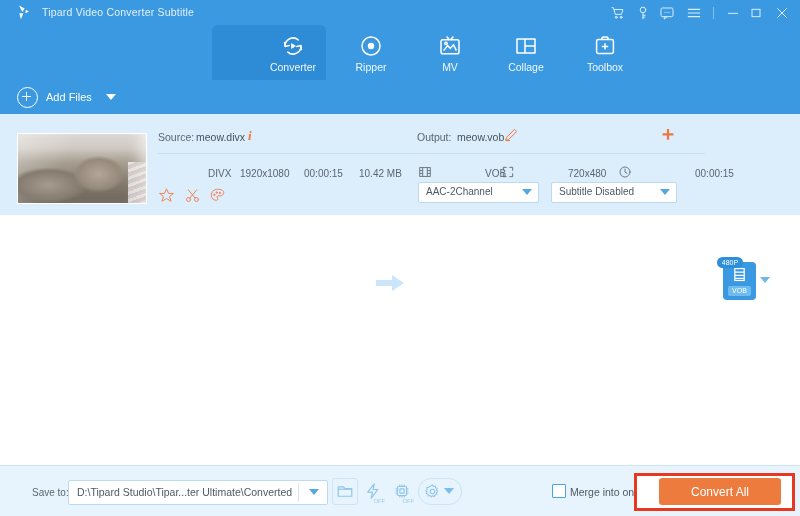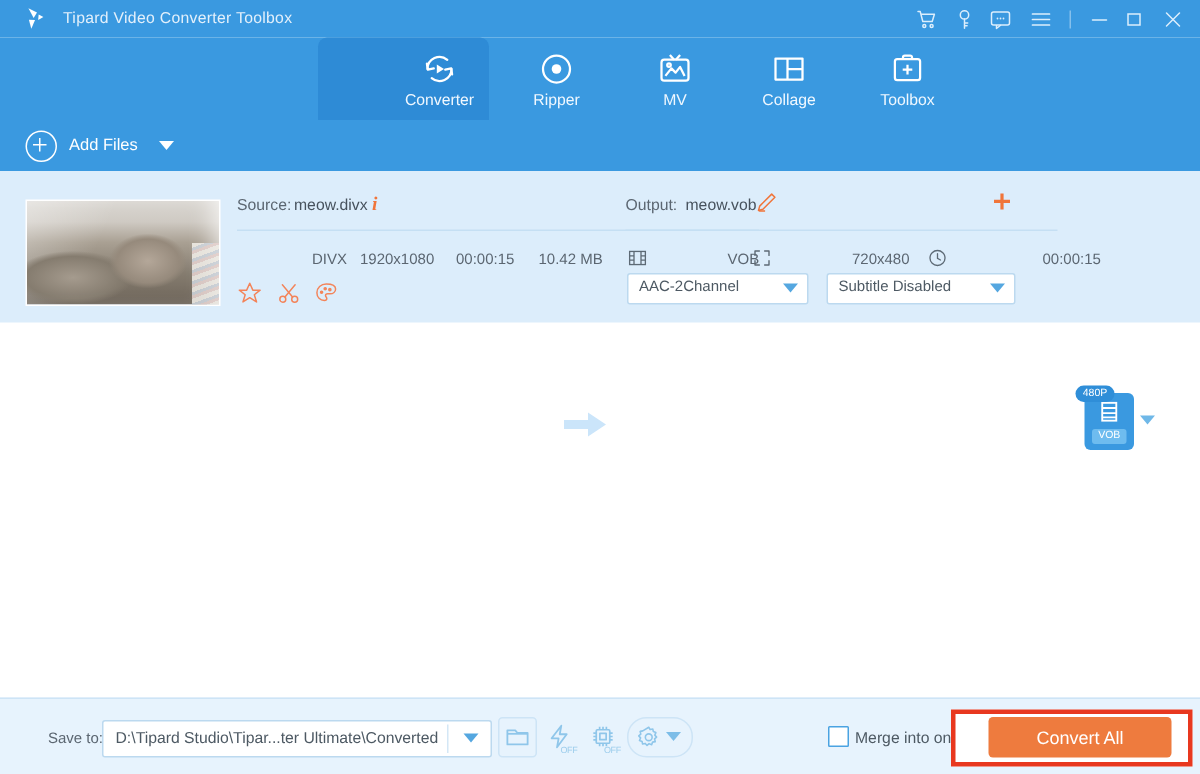--- a/index.html
+++ b/index.html
@@ -106,21 +106,21 @@
 <div id="app">
 
   <div class="titlebar">
     <span class="logo">
       <svg viewBox="0 0 24 24" fill="currentColor">
           <path d="M5 3.2 L12.2 6.8 L9.4 11.4 Z"></path>
           <path d="M13.6 8.5 L17.6 10.6 L13.2 13 Z"></path>
           <path d="M5.4 12.9 L10.6 13.1 L7.4 20.5 Z"></path>
         </svg>
     </span>
-    <span class="app-title">Tipard Video Converter Toolbox</span>
+    <span class="app-title">Tipard Video Converter Subtitle</span>
 
     <span class="tb-ico" style="left:610px">
       <svg viewBox="0 0 24 24" fill="none" stroke="currentColor" stroke-width="1.5" stroke-linecap="round" stroke-linejoin="round">
           <path d="M3 4h2.2l2.6 10h9.4l2.2-7.2H6.2"></path>
           <circle cx="9.3" cy="18.4" r="1.5"></circle>
           <circle cx="16.6" cy="18.4" r="1.5"></circle>
         </svg>
     </span>
     <span class="tb-ico" style="left:635px">
       <svg viewBox="0 0 24 24" fill="none" stroke="currentColor" stroke-width="1.5" stroke-linecap="round">

